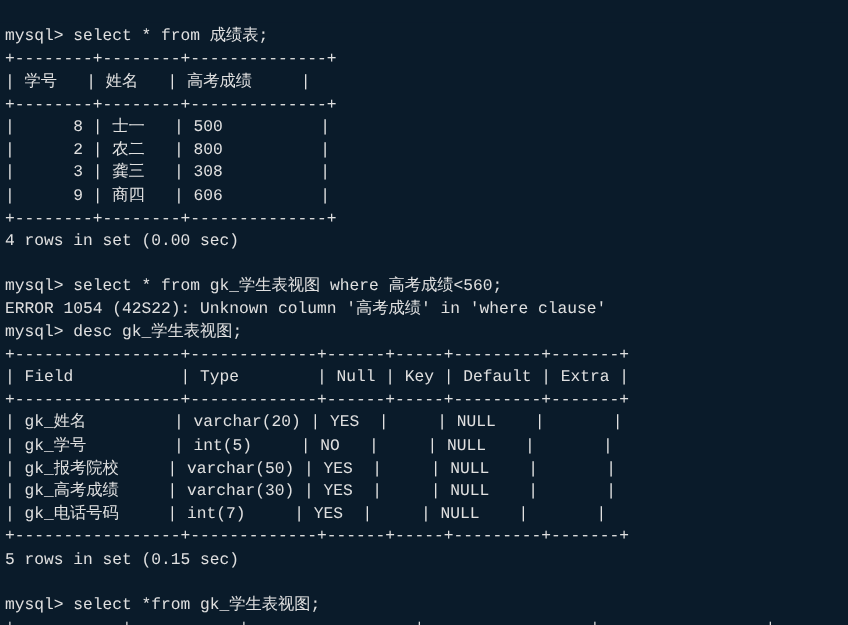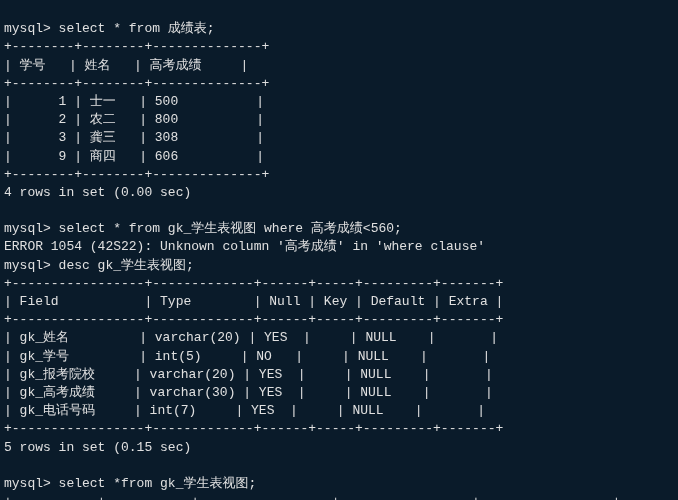--- a/index.html
+++ b/index.html
@@ -3,36 +3,36 @@
 <meta charset="utf-8">
 <style>
 html,body{margin:0;padding:0;background:#0a1b2a;color:#e0e0e0;font-family:'Courier New',monospace;font-size:13px;line-height:1.4;white-space:pre;overflow:hidden;width:678px;height:500px}
 body{padding:2px 4px}
 </style>
 </head>
 <body><div><span>mysql&gt; select * from 成绩表;</span>
 <span>+--------+--------+--------------+</span>
 <span>| 学号   | 姓名   | 高考成绩     |</span>
 <span>+--------+--------+--------------+</span>
-<span>|      1 | 士一   | 500          |</span>
+<span>|      8 | 士一   | 500          |</span>
 <span>|      2 | 农二   | 800          |</span>
 <span>|      3 | 龚三   | 308          |</span>
 <span>|      9 | 商四   | 606          |</span>
 <span>+--------+--------+--------------+</span>
 <span>4 rows in set (0.00 sec)</span>
 <span></span>
 <span>mysql&gt; select * from gk_学生表视图 where 高考成绩&lt;560;</span>
 <span>ERROR 1054 (42S22): Unknown column '高考成绩' in 'where clause'</span>
 <span>mysql&gt; desc gk_学生表视图;</span>
 <span>+-----------------+-------------+------+-----+---------+-------+</span>
 <span>| Field           | Type        | Null | Key | Default | Extra |</span>
 <span>+-----------------+-------------+------+-----+---------+-------+</span>
 <span>| gk_姓名         | varchar(20) | YES  |     | NULL    |       |</span>
 <span>| gk_学号         | int(5)     | NO   |     | NULL    |       |</span>
-<span>| gk_报考院校     | varchar(20) | YES  |     | NULL    |       |</span>
+<span>| gk_报考院校     | varchar(50) | YES  |     | NULL    |       |</span>
 <span>| gk_高考成绩     | varchar(30) | YES  |     | NULL    |       |</span>
 <span>| gk_电话号码     | int(7)     | YES  |     | NULL    |       |</span>
 <span>+-----------------+-------------+------+-----+---------+-------+</span>
 <span>5 rows in set (0.15 sec)</span>
 <span></span>
 <span>mysql&gt; select *from gk_学生表视图;</span>
 <span>+-----------+-----------+-----------------+-----------------+-----------------+</span>
 
 
 

